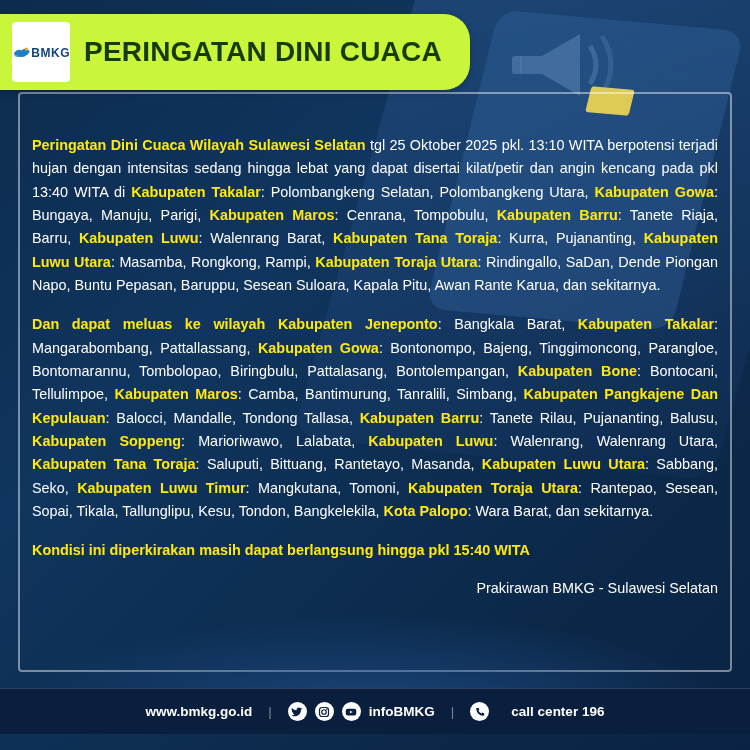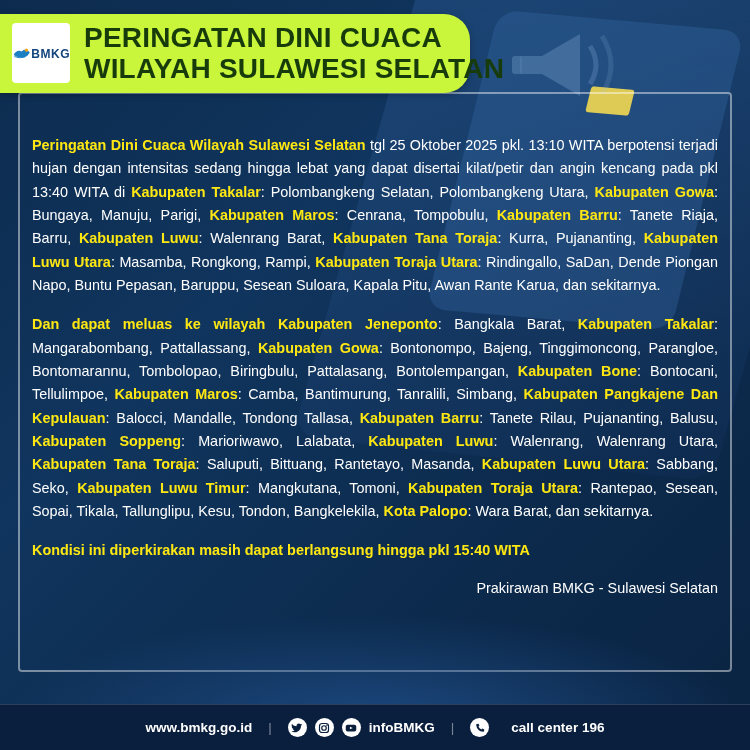--- a/index.html
+++ b/index.html
@@ -144,21 +144,21 @@
     margin-top: 14px;
     text-align: right;
     font-size: 14.4px;
   }
 
   
   .footer {
     position: absolute;
     left: 0;
     right: 0;
-    bottom: 0;
+    bottom: 16px;
     height: 46px;
     background: #0a1f3d;
     border-top: 1px solid rgba(255,255,255,0.15);
     display: flex;
     align-items: center;
     justify-content: center;
     gap: 16px;
     color: #ffffff;
     font-size: 13.5px;
     font-weight: bold;
@@ -198,21 +198,20 @@
     <div class="logo">
       <svg class="glyph" viewBox="0 0 48 30">
         <path d="M4 20 q8 -14 20 -9 q10 -10 20 2 q-4 12 -18 13 q-14 1 -22 -6 Z" fill="#1c7fc4"></path>
         <path d="M6 24 q12 5 26 1" stroke="#1c7fc4" stroke-width="2.4" fill="none"></path>
         <circle cx="36" cy="8" r="4" fill="#f0a31a"></circle>
       </svg>
       <div class="logo-text">BMKG</div>
     </div>
     <div class="header-titles">
       <div class="line">PERINGATAN DINI CUACA</div>
-      <div class="line">WILAYAH SULAWESI SELATAN</div>
     </div>
   </div>
 
   <div class="content">
     <p><span class="hl">Peringatan Dini Cuaca Wilayah Sulawesi Selatan</span><span> tgl 25 Oktober 2025 pkl. 13:10 WITA berpotensi terjadi hujan dengan intensitas sedang hingga lebat yang dapat disertai kilat/petir dan angin kencang pada pkl 13:40 WITA di </span><span class="hl">Kabupaten Takalar</span><span>: Polombangkeng Selatan, Polombangkeng Utara, </span><span class="hl">Kabupaten Gowa</span><span>: Bungaya, Manuju, Parigi, </span><span class="hl">Kabupaten Maros</span><span>: Cenrana, Tompobulu, </span><span class="hl">Kabupaten Barru</span><span>: Tanete Riaja, Barru, </span><span class="hl">Kabupaten Luwu</span><span>: Walenrang Barat, </span><span class="hl">Kabupaten Tana Toraja</span><span>: Kurra, Pujananting, </span><span class="hl">Kabupaten Luwu Utara</span><span>: Masamba, Rongkong, Rampi, </span><span class="hl">Kabupaten Toraja Utara</span><span>: Rindingallo, SaDan, Dende Piongan Napo, Buntu Pepasan, Baruppu, Sesean Suloara, Kapala Pitu, Awan Rante Karua, dan sekitarnya.</span></p>
     <p><span class="hl">Dan dapat meluas ke wilayah </span><span class="hl">Kabupaten Jeneponto</span><span>: Bangkala Barat, </span><span class="hl">Kabupaten Takalar</span><span>: Mangarabombang, Pattallassang, </span><span class="hl">Kabupaten Gowa</span><span>: Bontonompo, Bajeng, Tinggimoncong, Parangloe, Bontomarannu, Tombolopao, Biringbulu, Pattalasang, Bontolempangan, </span><span class="hl">Kabupaten Bone</span><span>: Bontocani, Tellulimpoe, </span><span class="hl">Kabupaten Maros</span><span>: Camba, Bantimurung, Tanralili, Simbang, </span><span class="hl">Kabupaten Pangkajene Dan Kepulauan</span><span>: Balocci, Mandalle, Tondong Tallasa, </span><span class="hl">Kabupaten Barru</span><span>: Tanete Rilau, Pujananting, Balusu, </span><span class="hl">Kabupaten Soppeng</span><span>: Marioriwawo, Lalabata, </span><span class="hl">Kabupaten Luwu</span><span>: Walenrang, Walenrang Utara, </span><span class="hl">Kabupaten Tana Toraja</span><span>: Saluputi, Bittuang, Rantetayo, Masanda, </span><span class="hl">Kabupaten Luwu Utara</span><span>: Sabbang, Seko, </span><span class="hl">Kabupaten Luwu Timur</span><span>: Mangkutana, Tomoni, </span><span class="hl">Kabupaten Toraja Utara</span><span>: Rantepao, Sesean, Sopai, Tikala, Tallunglipu, Kesu, Tondon, Bangkelekila, </span><span class="hl">Kota Palopo</span><span>: Wara Barat, dan sekitarnya.</span></p>
     <div class="note">Kondisi ini diperkirakan masih dapat berlangsung hingga pkl 15:40 WITA</div>
     <div class="signature">Prakirawan BMKG - Sulawesi Selatan</div>
   </div>
 

